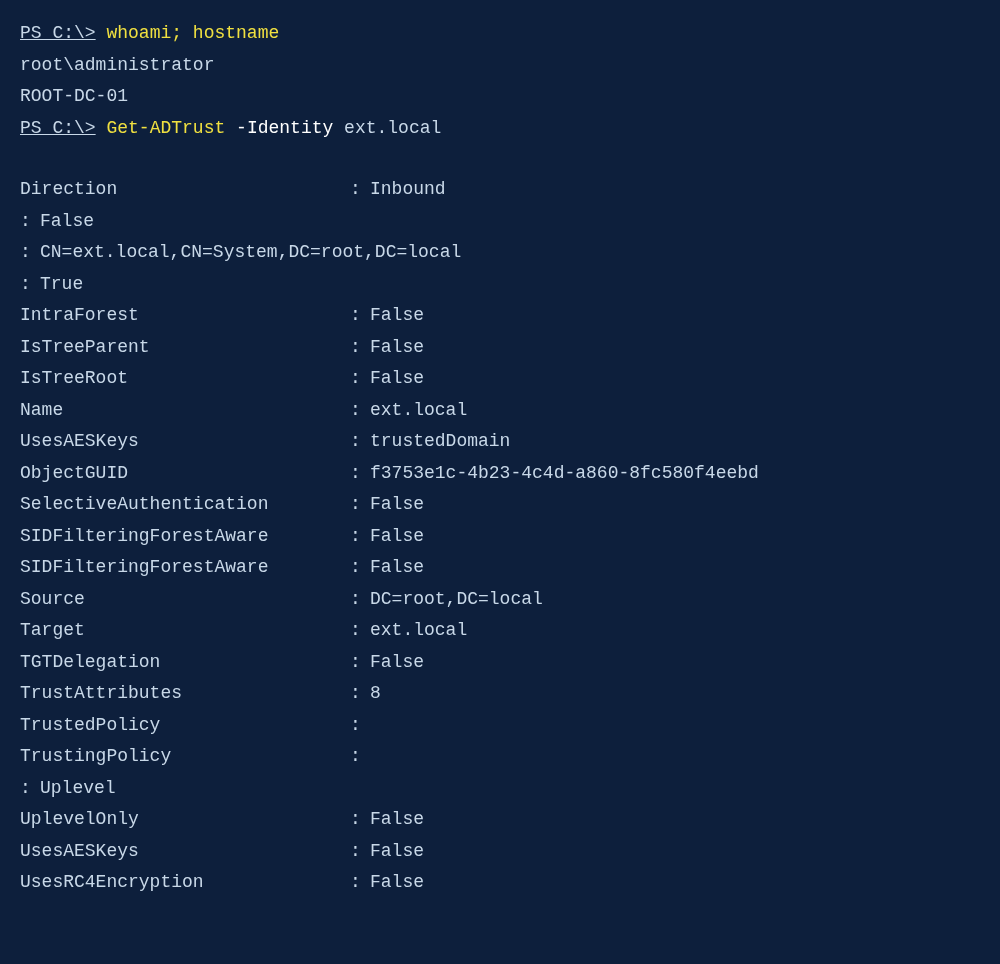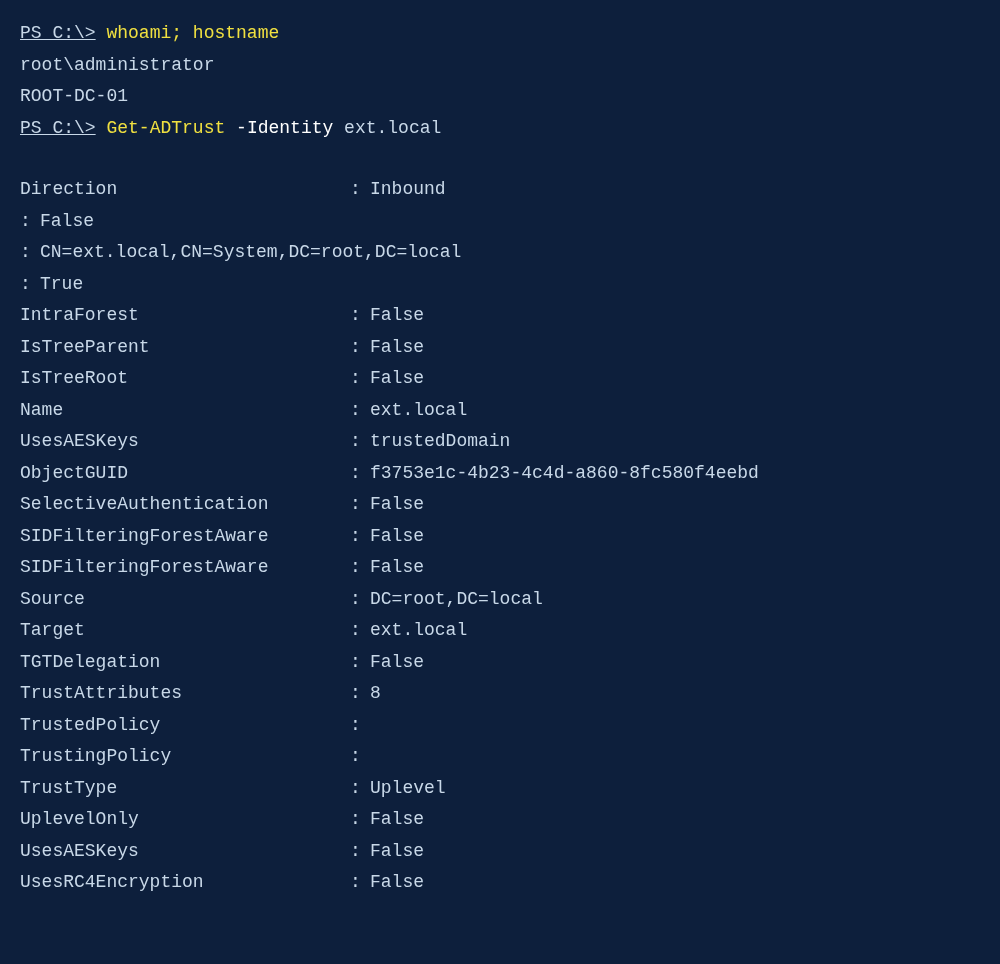--- a/index.html
+++ b/index.html
@@ -168,21 +168,20 @@
         <span class="output-key">TrustedPolicy</span>
         <span class="output-sep">: </span>
         <span class="output-val"></span>
       </div>
       <div class="output-row">
         <span class="output-key">TrustingPolicy</span>
         <span class="output-sep">: </span>
         <span class="output-val"></span>
       </div>
       <div class="output-row">
-        <span class="output-key">TrustType</span>
         <span class="output-sep">: </span>
         <span class="output-val">Uplevel</span>
       </div>
       <div class="output-row">
         <span class="output-key">UplevelOnly</span>
         <span class="output-sep">: </span>
         <span class="output-val">False</span>
       </div>
       <div class="output-row">
         <span class="output-key">UsesAESKeys</span>

